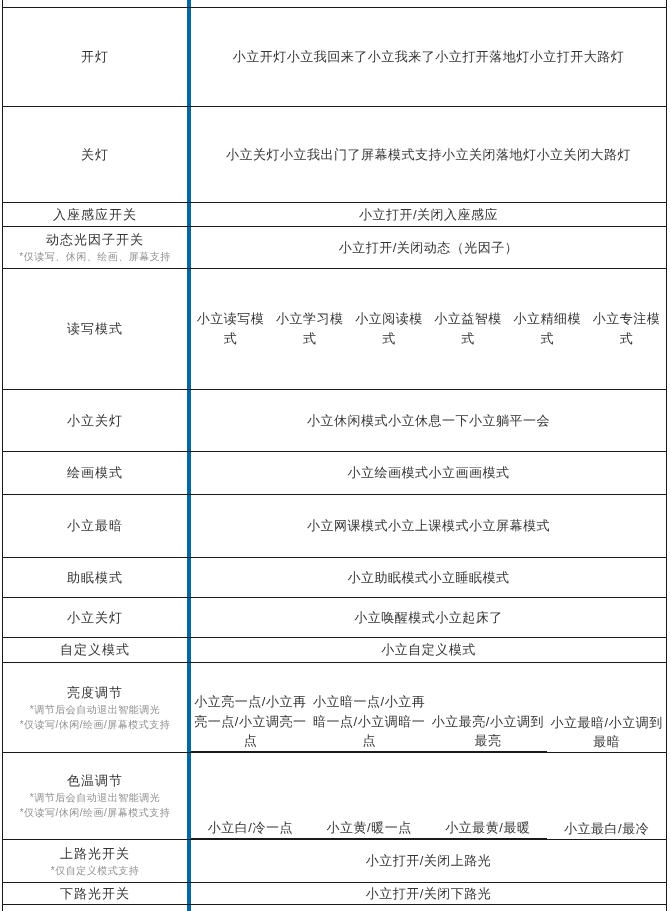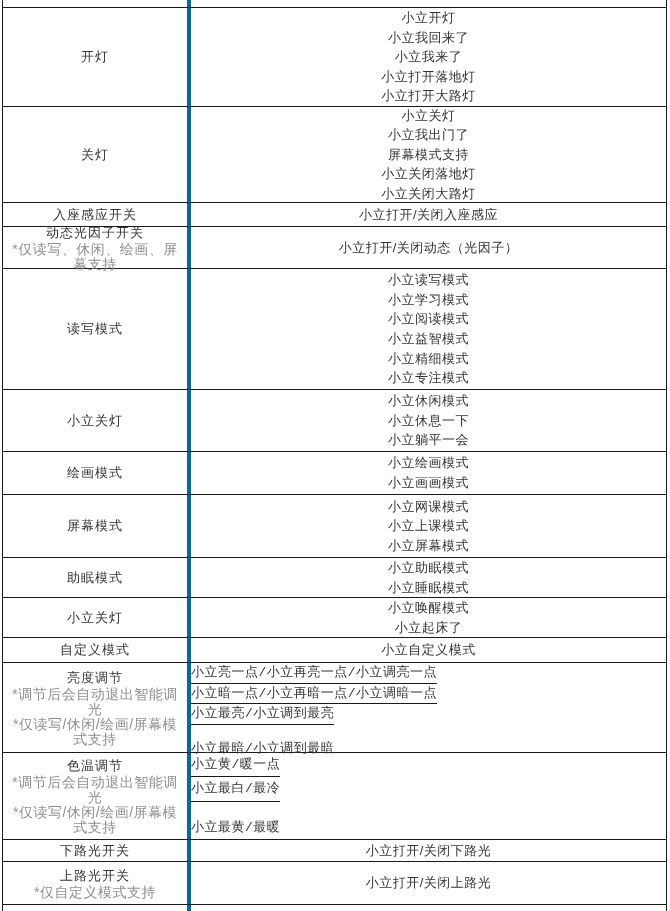--- a/index.html
+++ b/index.html
@@ -42,48 +42,47 @@
     flex-direction: column;
     justify-content: center;
     align-items: center;
     text-align: center;
     padding: 1px 4px;
   }
   .cell-commands {
     flex: 1 1 auto;
     box-sizing: border-box;
     display: flex;
-    flex-direction: column;
+    flex-direction: row;
     justify-content: center;
     align-items: center;
     text-align: center;
   }
   .label {
     font-size: 13px;
     line-height: 18px;
     color: #333333;
     letter-spacing: 1px;
   }
   .note {
-    font-size: 14px;
+    font-size: 10px;
     line-height: 15px;
     color: #8f8f8f;
     letter-spacing: 0.5px;
   }
   .cmd {
     font-size: 13px;
     line-height: 19.6px;
     color: #333333;
     letter-spacing: 0.5px;
   }
   
   .subcells .cell-commands {
-    align-items: flex-start;
+    align-items: flex-end;
     justify-content: flex-start;
-    font-family: Liberation Mono, monospace;
   }
   .subcell {
     flex: 1 1 0;
     display: flex;
     align-items: center;
     justify-content: center;
     border-bottom: 1px solid #1a1a1a;
     box-sizing: border-box;
   }
   .subcell:last-child { border-bottom: none; margin-top: 14px; }
@@ -173,21 +172,21 @@
       <div class="label">绘画模式</div>
     </div>
     <div class="cell-commands">
       <div class="cmd">小立绘画模式</div>
       <div class="cmd">小立画画模式</div>
     </div>
   </div>
 
   <div class="row" style="height:63px">
     <div class="cell-label">
-      <div class="label">屏幕模式</div>
+      <div class="label">小立最暗</div>
     </div>
     <div class="cell-commands">
       <div class="cmd">小立网课模式</div>
       <div class="cmd">小立上课模式</div>
       <div class="cmd">小立屏幕模式</div>
     </div>
   </div>
 
   <div class="row" style="height:40px">
     <div class="cell-label">
@@ -241,47 +240,50 @@
   </div>
 
   <div class="row subcells" style="height:87px">
     <div class="cell-label">
       <div class="label">色温调节</div>
       <div class="note">*调节后会自动退出智能调光</div>
       <div class="note">*仅读写/休闲/绘画/屏幕模式支持</div>
     </div>
     <div class="cell-commands">
       <div class="subcell">
+          <span class="cmd">小立白/冷一点</span>
+        </div>
+      <div class="subcell">
           <span class="cmd">小立黄/暖一点</span>
         </div>
       <div class="subcell">
+          <span class="cmd">小立最黄/最暖</span>
+        </div>
+      <div class="subcell">
           <span class="cmd">小立最白/最冷</span>
         </div>
-      <div class="subcell">
-          <span class="cmd">小立最黄/最暖</span>
-        </div>
-    </div>
-  </div>
-
-  <div class="row" style="height:22px">
-    <div class="cell-label">
-      <div class="label">下路光开关</div>
-    </div>
-    <div class="cell-commands">
-      <div class="cmd">小立打开/关闭下路光</div>
     </div>
   </div>
 
   <div class="row" style="height:43px">
     <div class="cell-label">
       <div class="label">上路光开关</div>
       <div class="note">*仅自定义模式支持</div>
     </div>
     <div class="cell-commands">
       <div class="cmd">小立打开/关闭上路光</div>
+    </div>
+  </div>
+
+  <div class="row" style="height:22px">
+    <div class="cell-label">
+      <div class="label">下路光开关</div>
+    </div>
+    <div class="cell-commands">
+      <div class="cmd">小立打开/关闭下路光</div>
     </div>
   </div>
 
   <div class="row no-bb" style="height:6px">
     <div class="cell-label"></div>
     <div class="cell-commands"></div>
   </div>
 
 </div>
 

